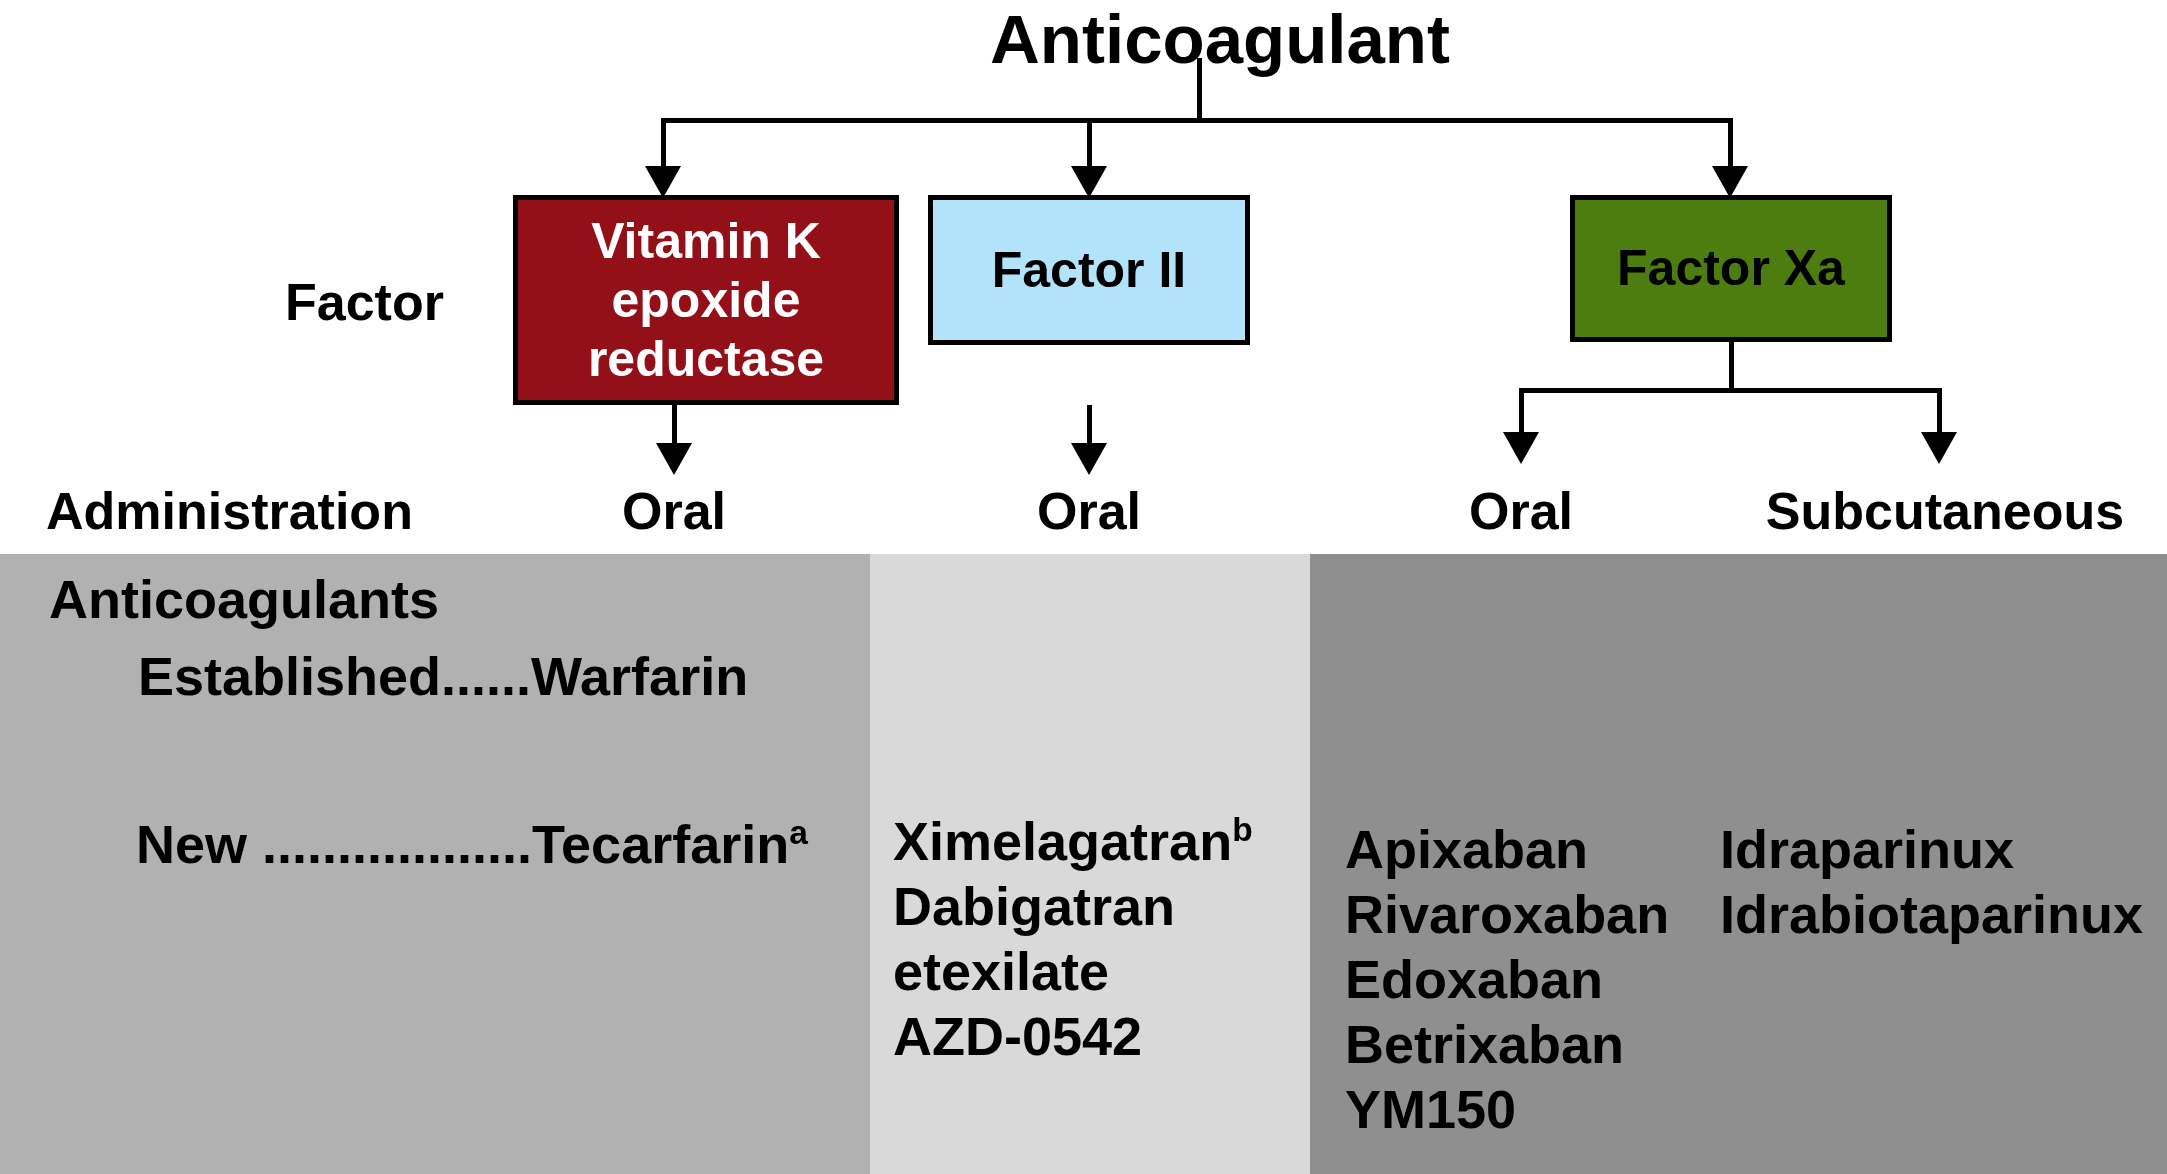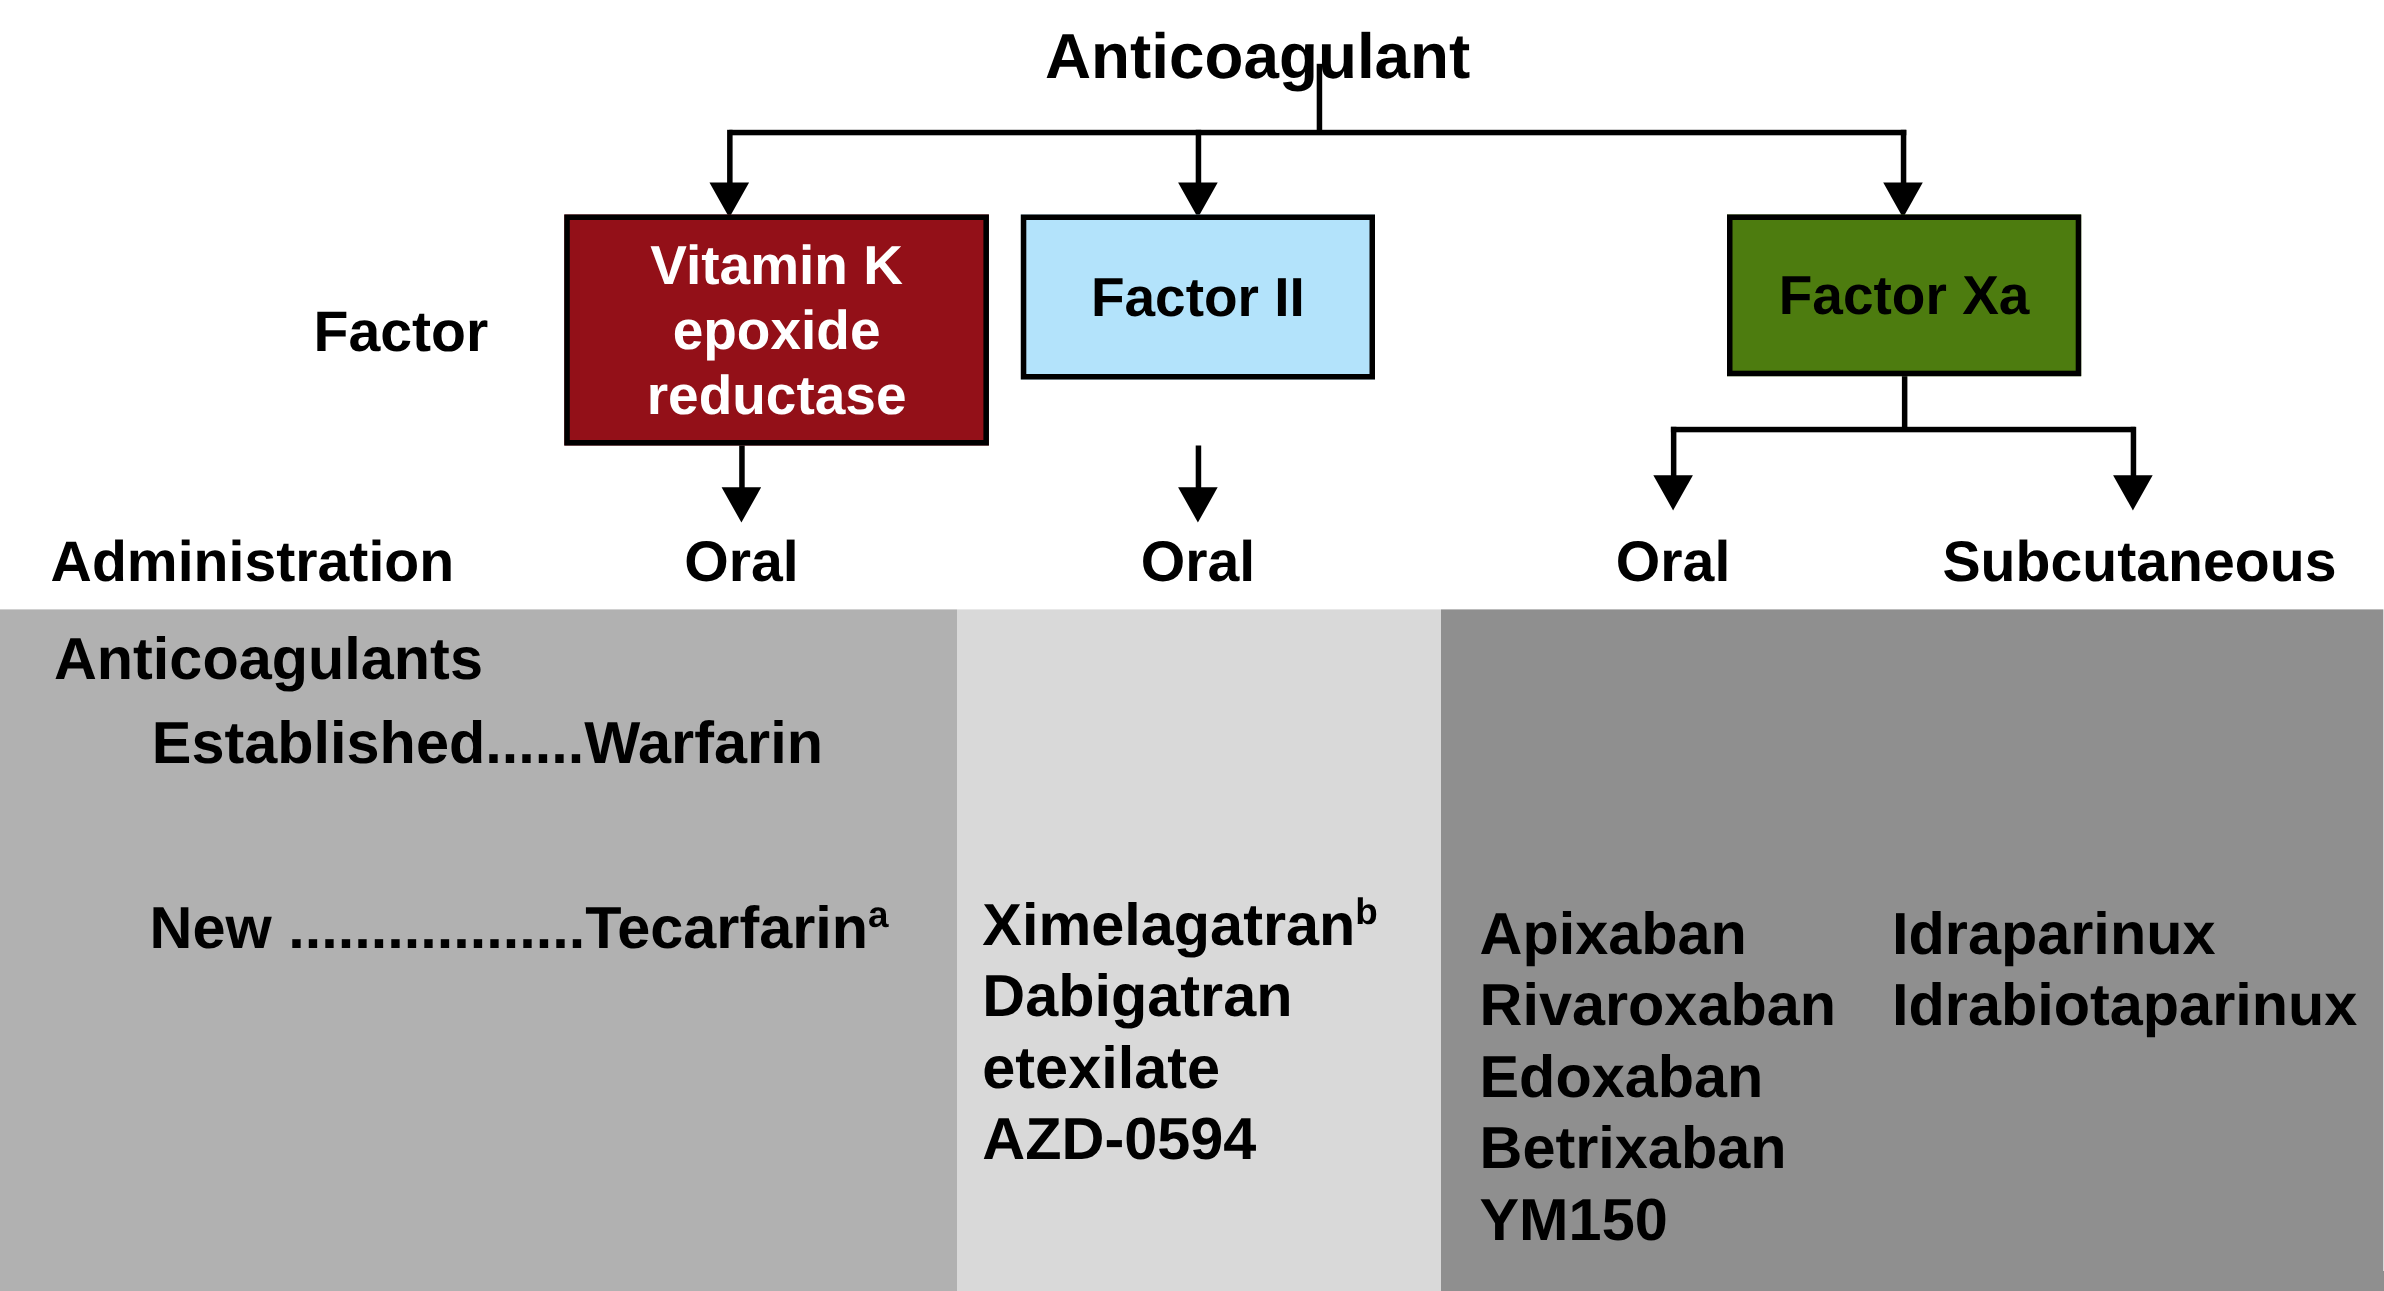--- a/index.html
+++ b/index.html
@@ -23,21 +23,21 @@
   .xcenter { transform:translateX(-50%); }
   .panel { position:absolute; top:554px; height:620px; }
   .ptext { position:absolute; font-size:54px; white-space:nowrap; }
   .sup { font-size:0.62em; vertical-align:super; }
 </style>
 </head>
 <body>
 
 <div class="stage">
 
-  <div class="rowlabel" style="left:950px; top:18px; width:500px; text-align:left; font-size:58px;">Anticoagulant</div>
+  <div class="rowlabel" style="left:950px; top:0px; width:500px; text-align:right; font-size:69px;">Anticoagulant</div>
 
   <div class="line" style="left:1197px; top:58px; width:5px; height:62px;"></div>
 
   <div class="line" style="left:663px; top:118px; width:1070px; height:5px;"></div>
 
   <div class="line" style="left:661px; top:118px; width:5px; height:52px;"></div>
   <div class="arrowhead" style="left:645px; top:166px;"></div>
 
   <div class="line" style="left:1087px; top:118px; width:5px; height:52px;"></div>
   <div class="arrowhead" style="left:1071px; top:166px;"></div>
@@ -88,21 +88,21 @@
   </div>
   <div class="ptext" style="left:136px; top:813px;">
     <span>New ..................</span><span>Tecarfarin</span><span class="sup">a</span>
   </div>
 
   <div class="ptext" style="left:893px; top:810px;">
     <span>Ximelagatran</span><span class="sup">b</span>
   </div>
   <div class="ptext" style="left:893px; top:875px;">Dabigatran</div>
   <div class="ptext" style="left:893px; top:940px;">etexilate</div>
-  <div class="ptext" style="left:893px; top:1005px;">AZD-0594</div>
+  <div class="ptext" style="left:893px; top:1005px;">AZD-0542</div>
 
   <div class="ptext" style="left:1345px; top:818px;">Apixaban</div>
   <div class="ptext" style="left:1345px; top:883px;">Rivaroxaban</div>
   <div class="ptext" style="left:1345px; top:948px;">Edoxaban</div>
   <div class="ptext" style="left:1345px; top:1013px;">Betrixaban</div>
   <div class="ptext" style="left:1345px; top:1078px;">YM150</div>
 
   <div class="ptext" style="left:1720px; top:818px;">Idraparinux</div>
   <div class="ptext" style="left:1720px; top:883px;">Idrabiotaparinux</div>
 

